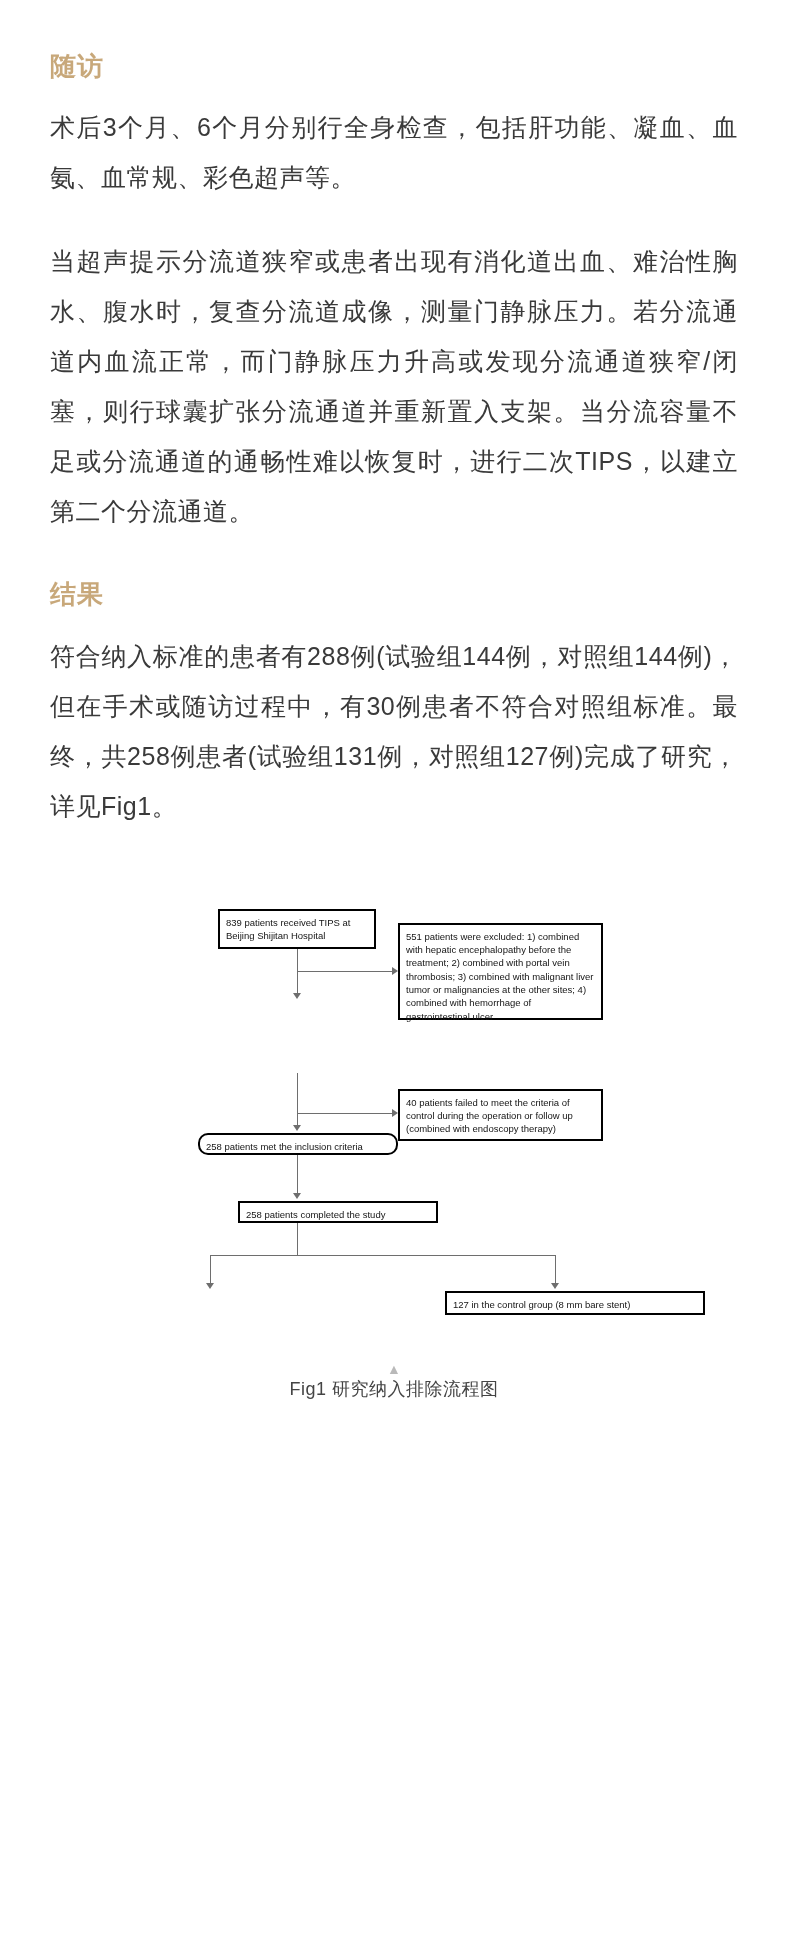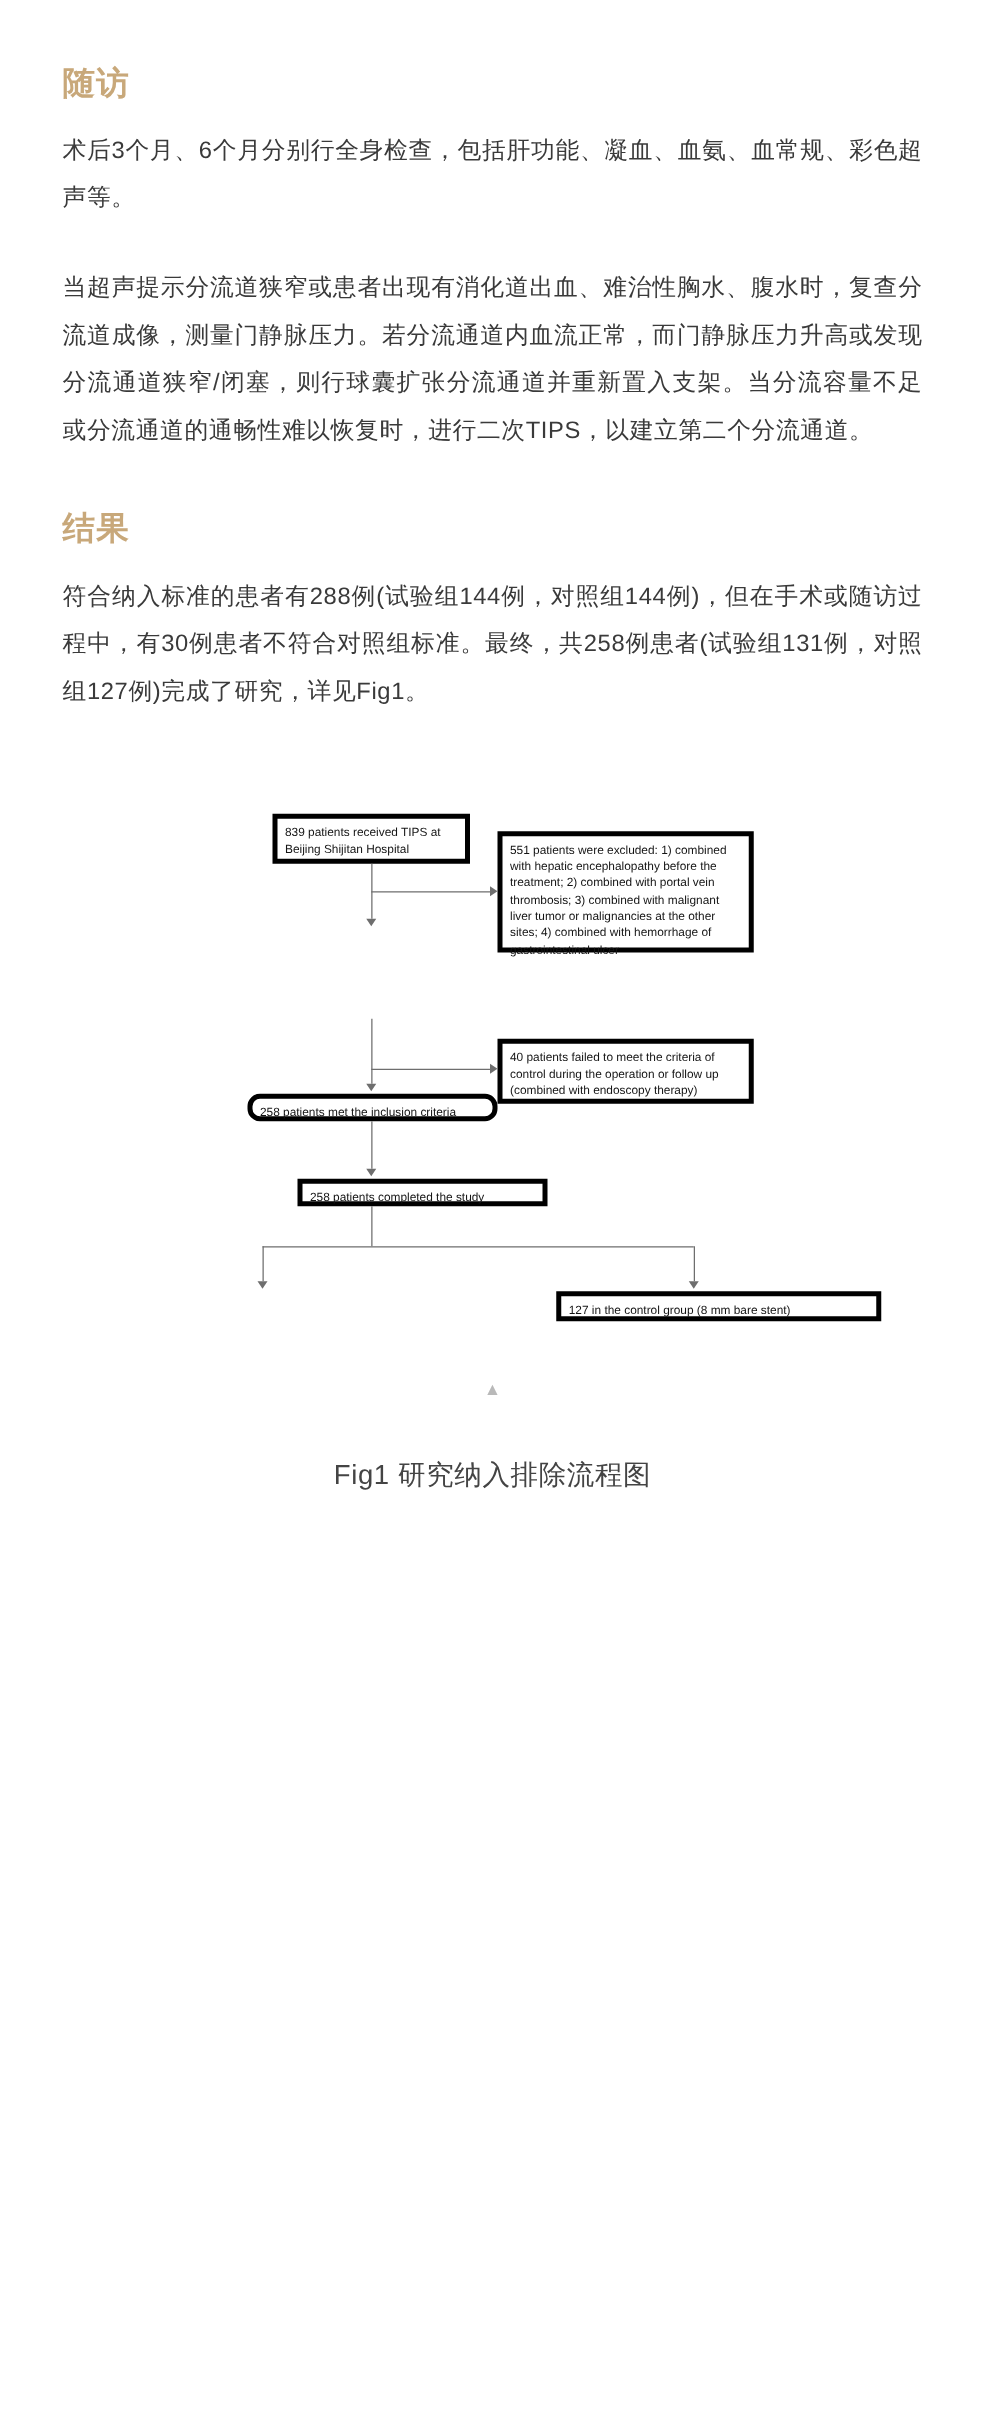--- a/index.html
+++ b/index.html
@@ -26,21 +26,21 @@
     font-size: 26px;
     font-weight: bold;
     letter-spacing: 1px;
     margin: 18px 0 18px 0;
     line-height: 1.4;
   }
   .heading-2 {
     margin-top: 40px;
   }
   .para {
-    font-size: 19px;
+    font-size: 25px;
     line-height: 2.0;
     color: #3a3a3a;
     letter-spacing: 0.5px;
     margin: 0 0 34px 0;
     text-align: justify;
   }
 
   
   .figure-wrap {
     margin-top: 70px;
@@ -51,21 +51,21 @@
     width: 700px;
     height: 430px;
     margin: 0 auto;
     font-size: 9.5px;
     line-height: 1.35;
     color: #1a1a1a;
   }
   .node {
     position: absolute;
     box-sizing: border-box;
-    border: 4px solid #000000;
+    border: 2px solid #000000;
     background: #ffffff;
     padding: 5px 6px;
     font-size: 9.5px;
     line-height: 1.4;
     color: #141414;
   }
   .line {
     position: absolute;
     background: #6e6e6e;
   }
@@ -80,23 +80,22 @@
   }
   .arrow-right {
     position: absolute;
     width: 0; height: 0;
     border-top: 4px solid transparent;
     border-bottom: 4px solid transparent;
     border-left: 6px solid #6e6e6e;
   }
   .fig-caption {
     text-align: center;
-    font-size: 22px;
+    font-size: 18px;
     color: #444444;
-    margin-top: 46px;
     letter-spacing: 0.5px;
   }
   .scroll-top {
     text-align: center;
     margin-top: 30px;
     color: #b9b9b9;
     font-size: 14px;
   }
 </style>
 </head>

